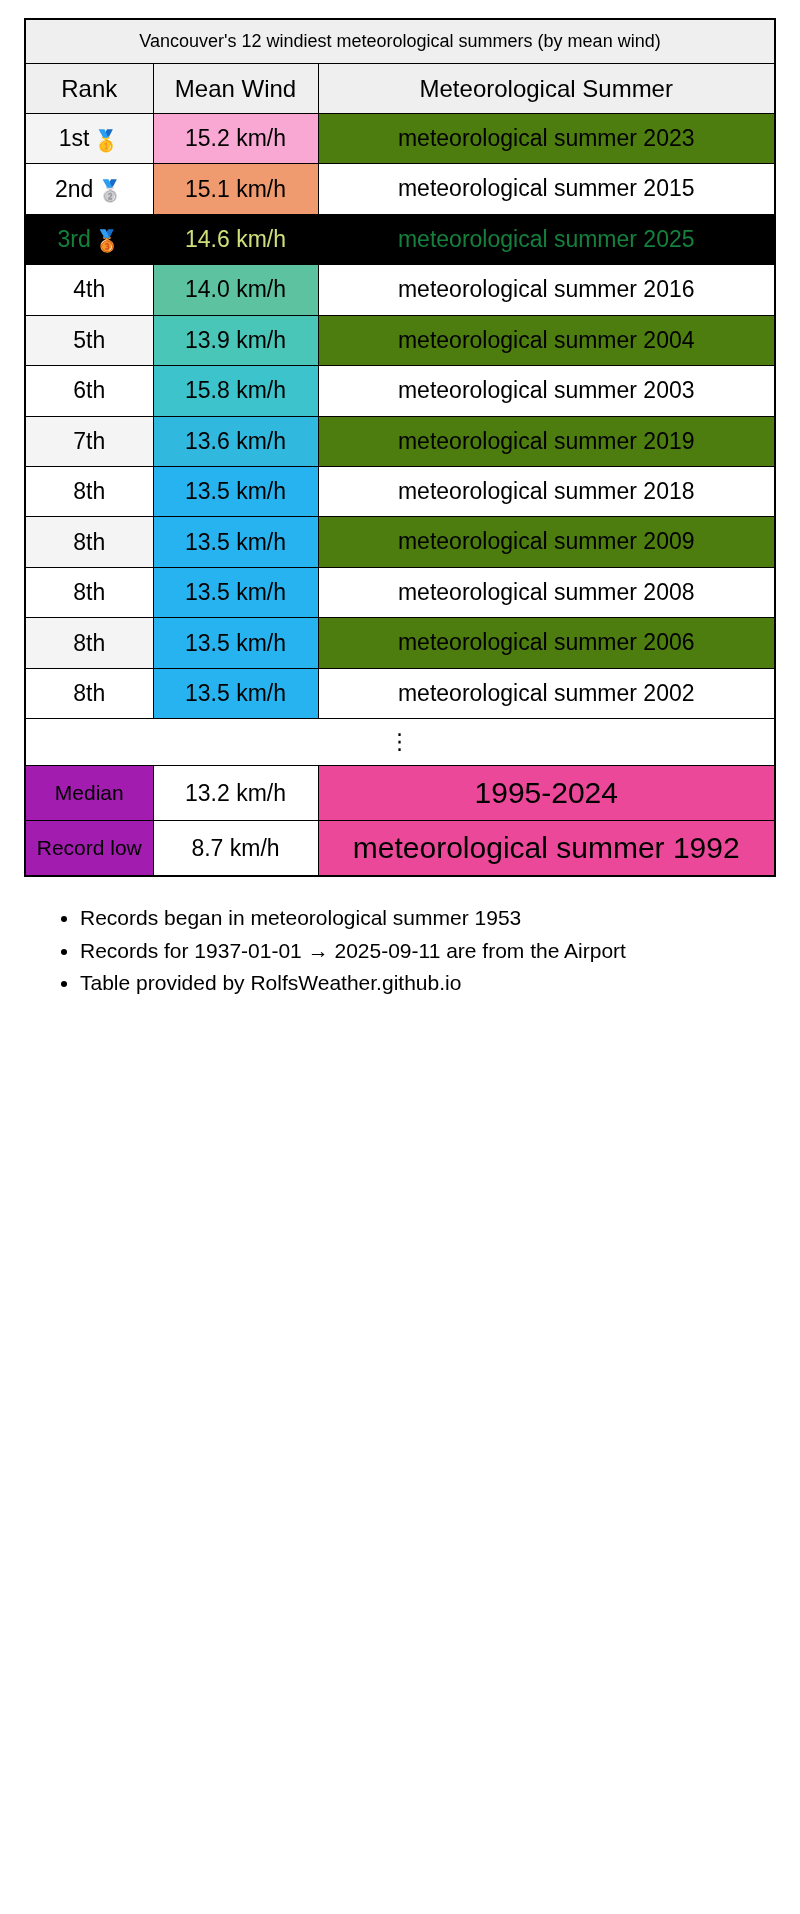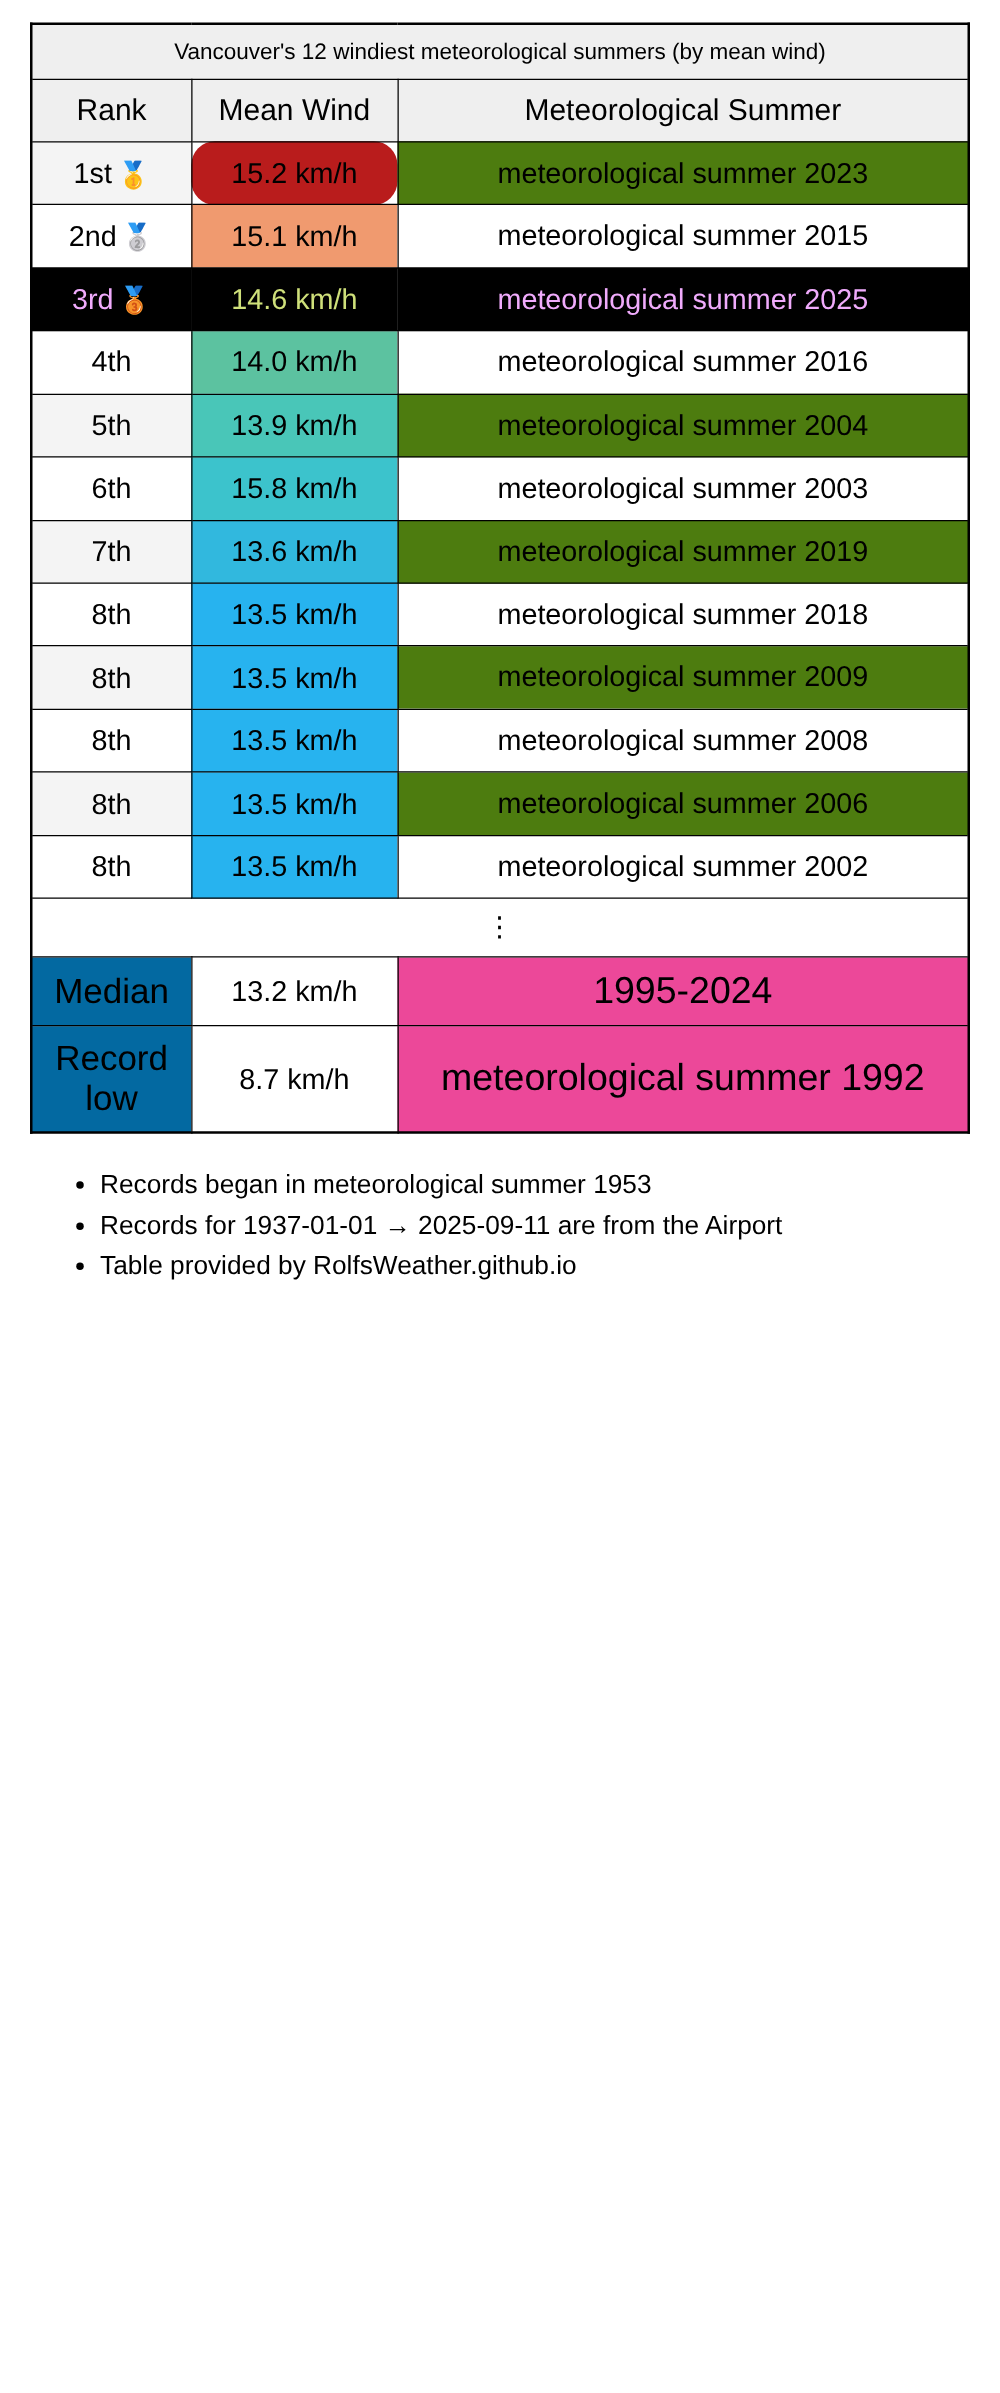--- a/index.html
+++ b/index.html
@@ -64,41 +64,41 @@
     background: #4d7c0f;
     padding-left: 10px;
     padding-right: 10px;
   }
   .summer-cell.alt {
     background: #ffffff;
     margin-left: 44px;
   }
   tr.highlight td {
     background: #000000 !important;
-    color: #f0abfc;
+    color: #15803d;
   }
   tr.highlight td.wind-cell {
     color: #cfe07a;
   }
   .medal {
     display: inline-block;
     vertical-align: middle;
     margin-left: 4px;
     font-size: 21px;
     line-height: 1;
   }
   .dots-cell {
     background: #ffffff;
     font-size: 22px;
     letter-spacing: 1px;
     padding: 14px 6px;
   }
   .median-rank, .record-rank {
-    font-size: 28px;
-    background: #0369a1;
+    font-size: 21px;
+    background: #a21caf;
   }
   .median-wind, .record-wind {
     font-size: 23px;
     background: #ffffff;
   }
   .median-summer, .record-summer {
     font-size: 30px;
     background: #ec4899;
   }
   ul.notes {
@@ -126,21 +126,21 @@
       <tr>
         <td class="title-cell" colspan="3">Vancouver's 12 windiest meteorological summers (by mean wind)</td>
       </tr>
       <tr>
         <td class="header-cell">Rank</td>
         <td class="header-cell">Mean Wind</td>
         <td class="header-cell">Meteorological Summer</td>
       </tr>
     <tr>
           <td class="rank-cell"><span>1st</span><span class="medal">🥇</span></td>
-          <td class="wind-cell" style="background: #b91c1c; border-radius: 19px;">15.2 km/h</td>
+          <td class="wind-cell" style="background: #f9a8d4;">15.2 km/h</td>
           <td class="summer-cell">meteorological summer 2023</td>
         </tr>
         <tr>
           <td class="rank-cell alt"><span>2nd</span><span class="medal">🥈</span></td>
           <td class="wind-cell" style="background: rgb(240, 154, 111);">15.1 km/h</td>
           <td class="summer-cell alt">meteorological summer 2015</td>
         </tr>
         <tr class="highlight">
           <td class="rank-cell"><span>3rd</span><span class="medal">🥉</span></td>
           <td class="wind-cell">14.6 km/h</td>

